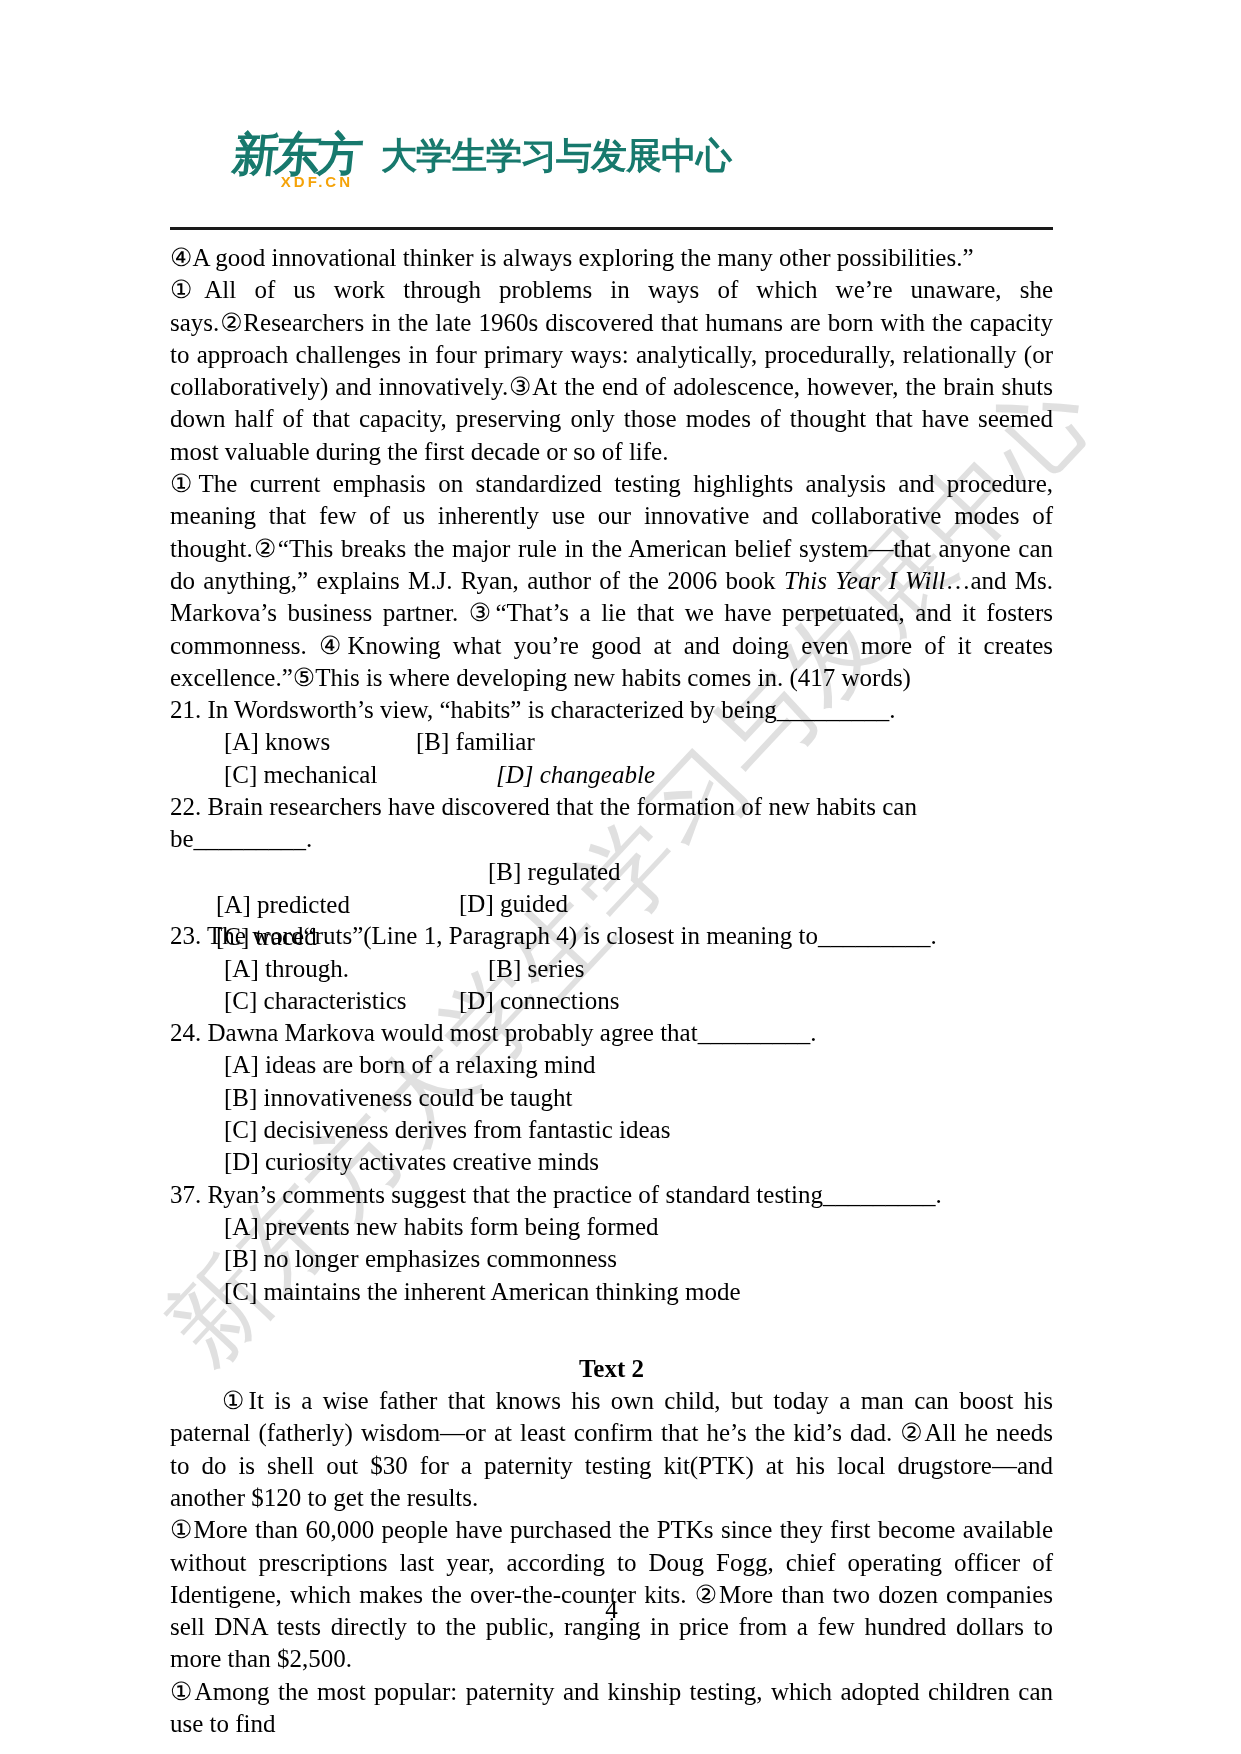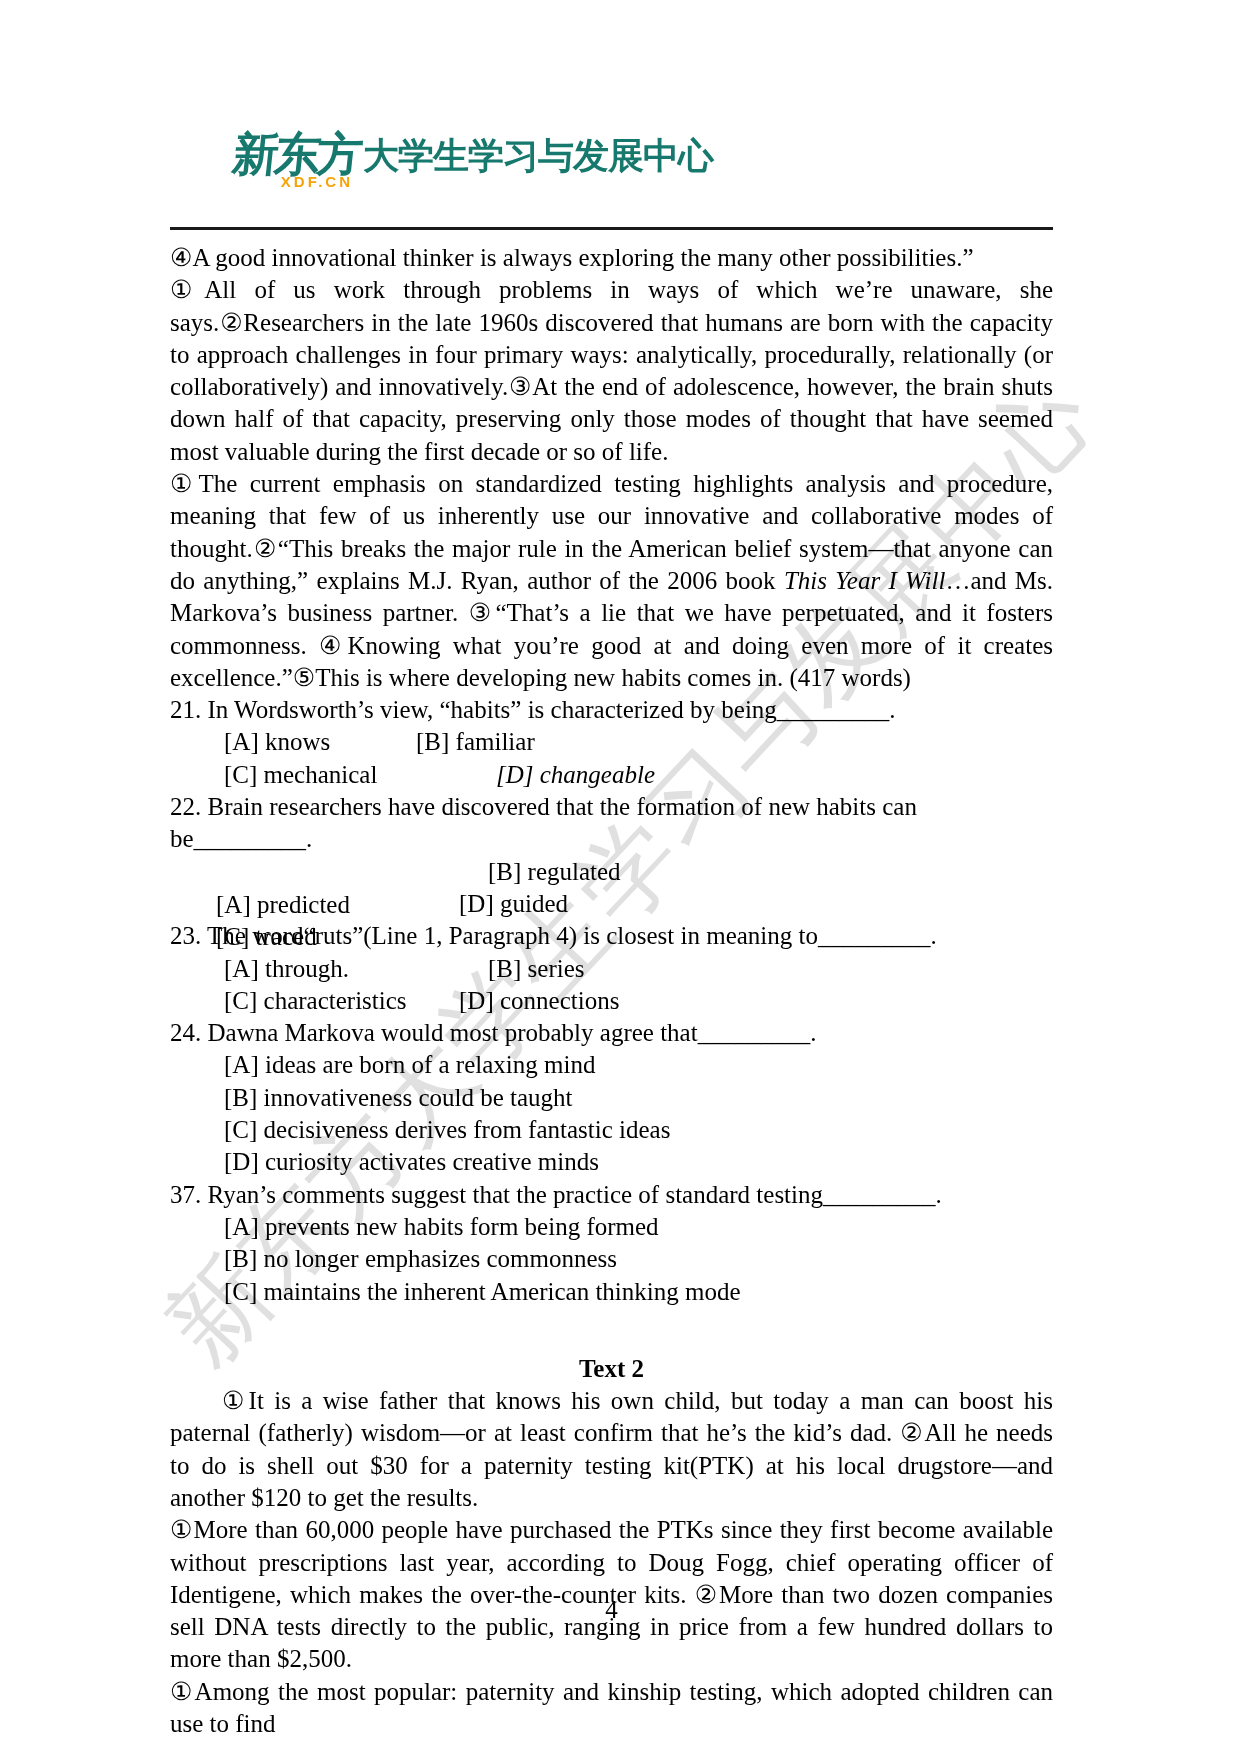--- a/index.html
+++ b/index.html
@@ -62,21 +62,21 @@
     margin-top: -2px;
     margin-right: 6px;
   }
   .tagline {
     font-family: "Liberation Sans", "DejaVu Sans", sans-serif;
     font-weight: bold;
     font-size: 36px;
     line-height: 40px;
     color: #17796d;
     letter-spacing: -1px;
-    margin-left: 4px;
+    margin-left: 22px;
     margin-top: 4px;
     white-space: nowrap;
   }
   
   .rule {
     position: absolute;
     top: 227px;
     left: 170px;
     width: 883px;
     height: 3px;

